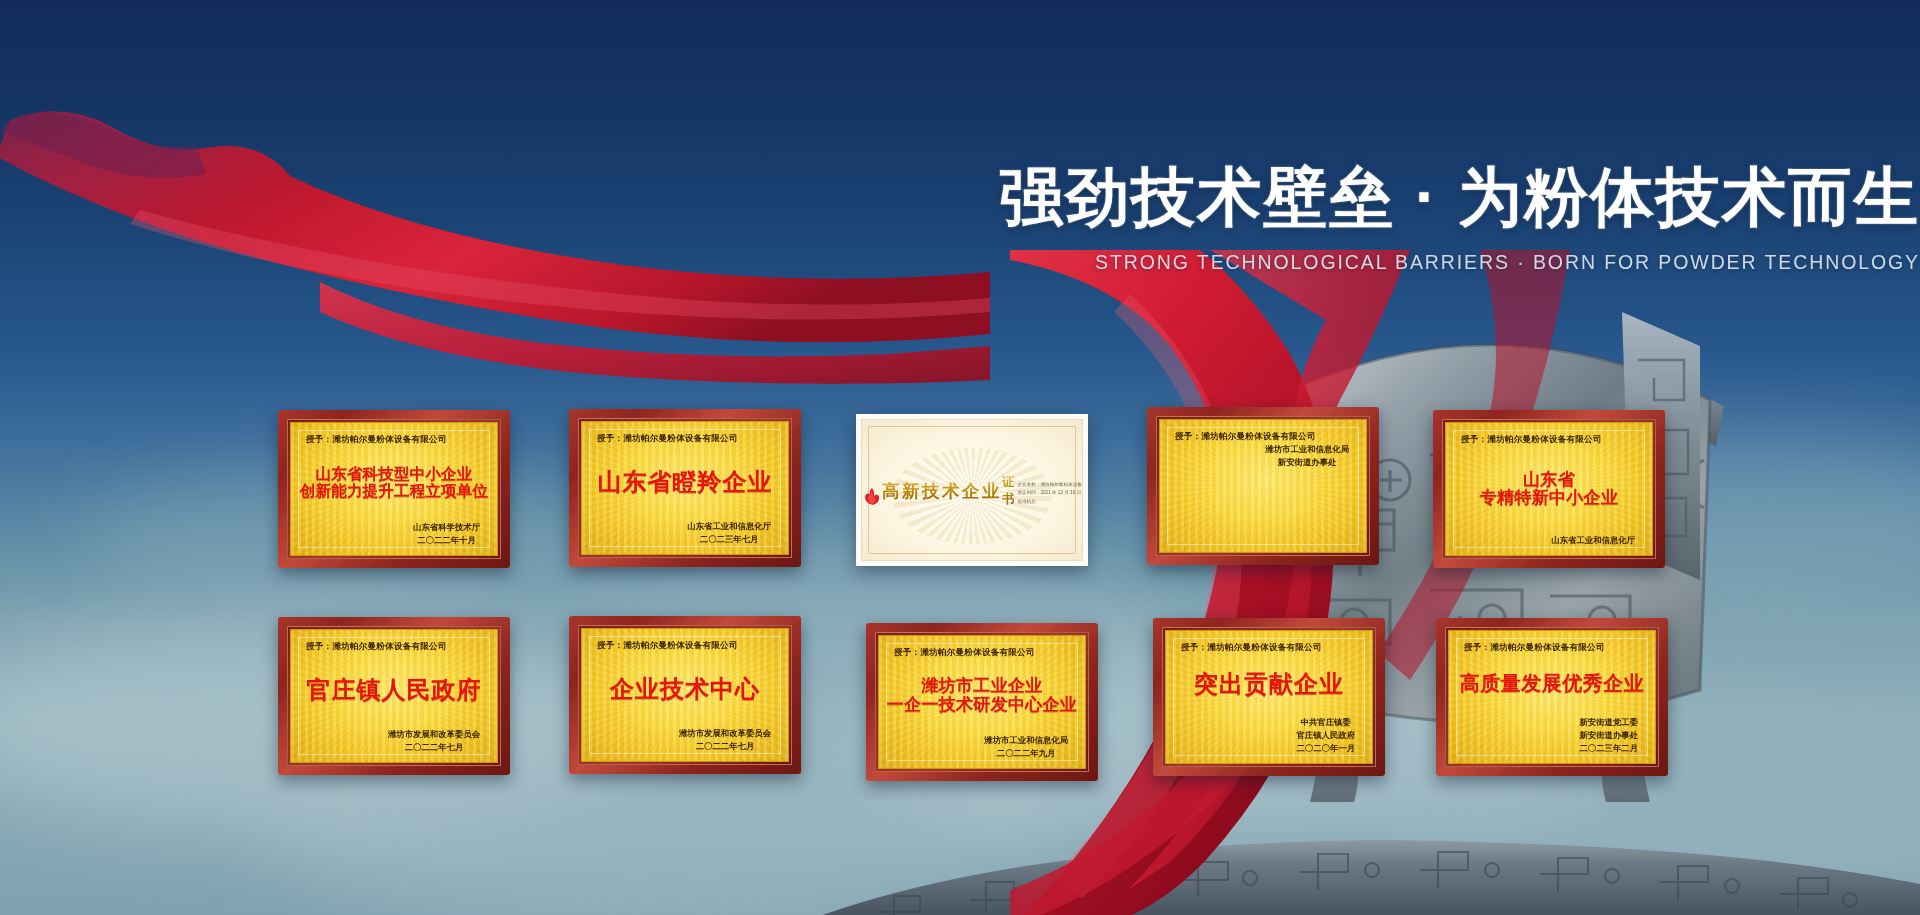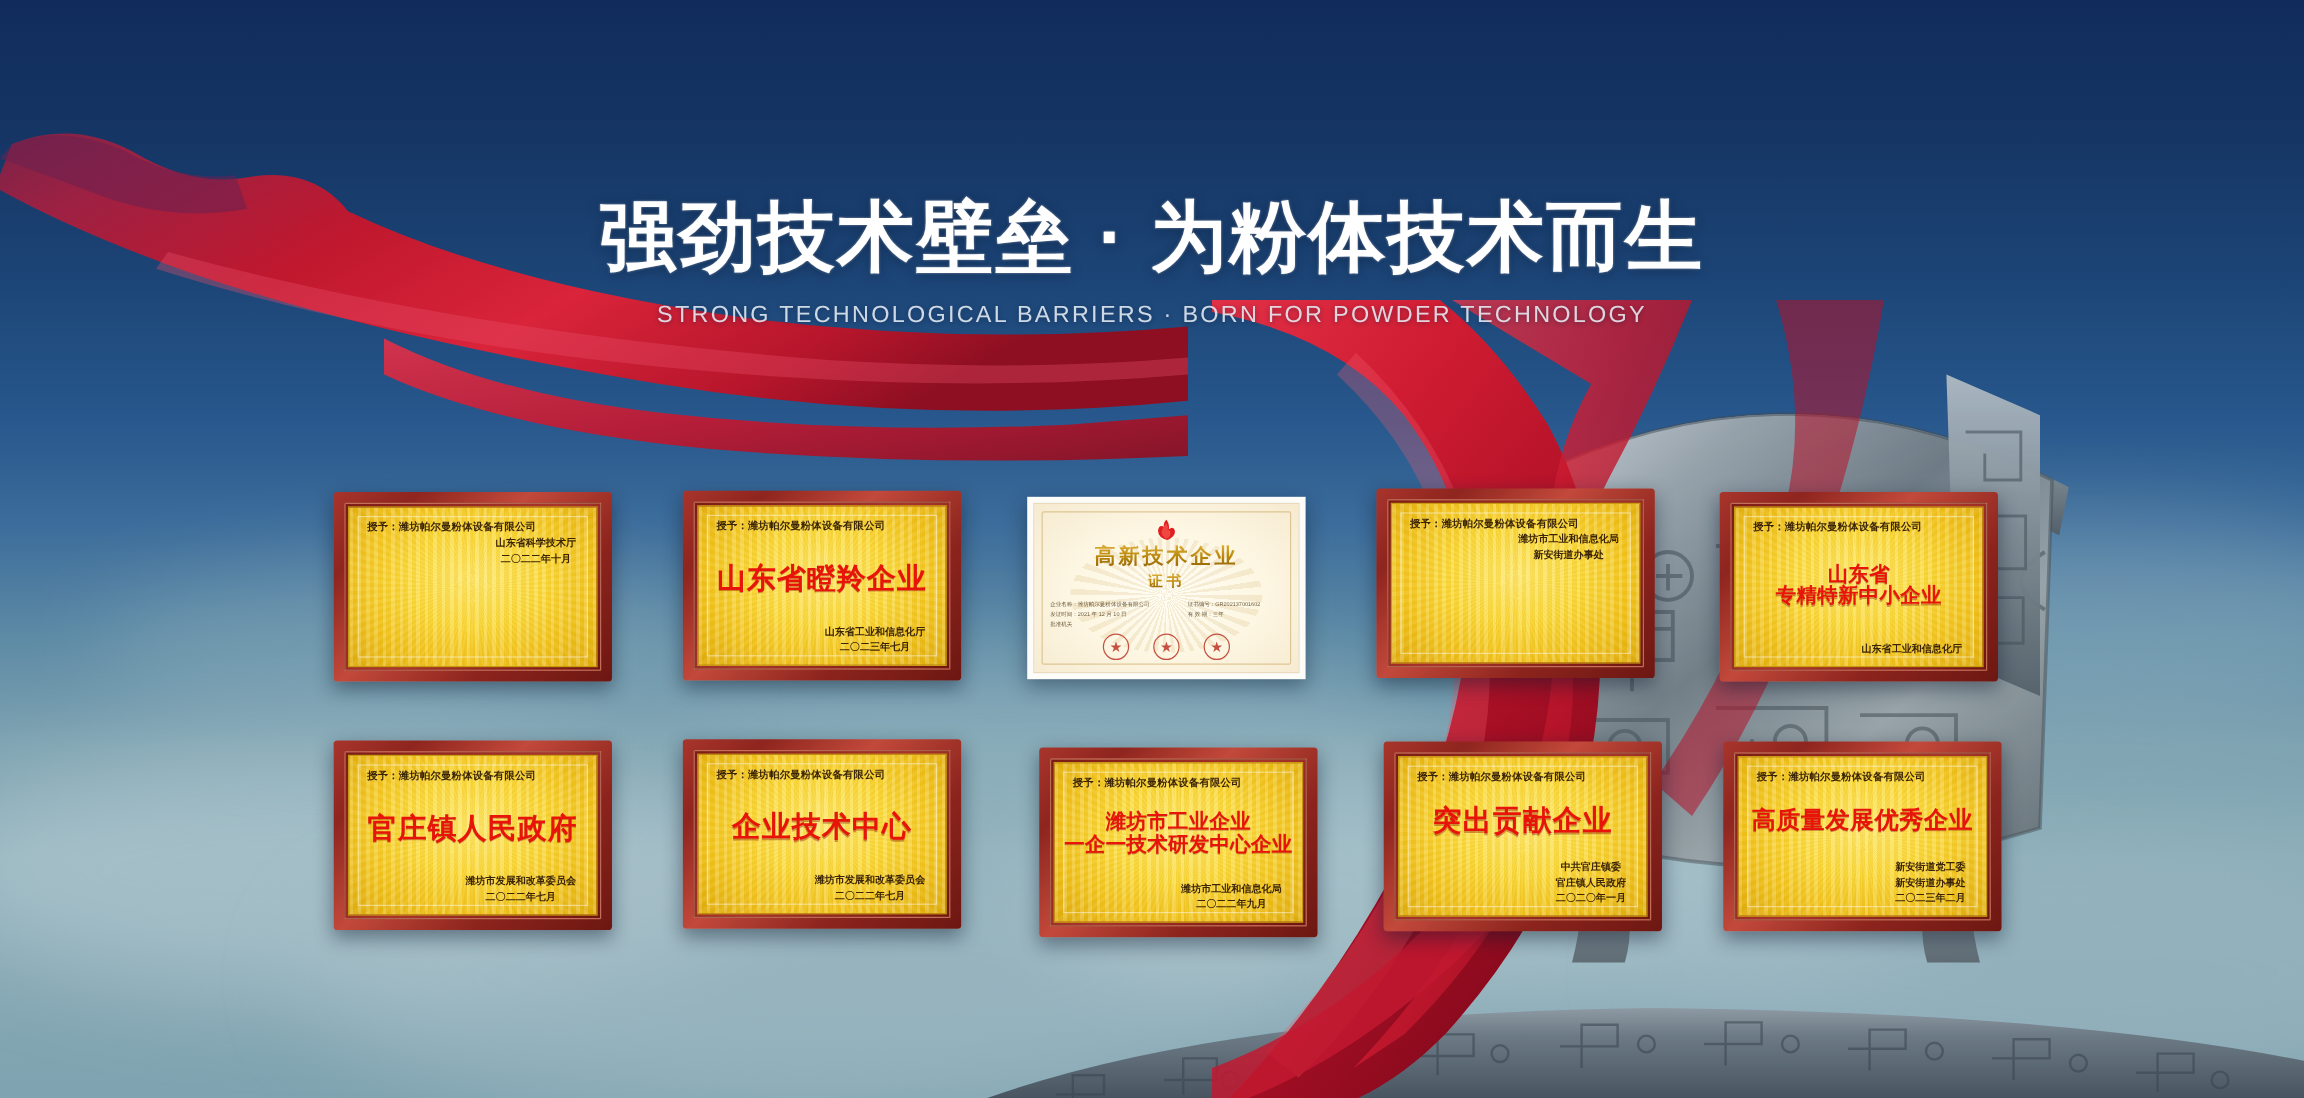--- a/index.html
+++ b/index.html
@@ -46,21 +46,21 @@
                opacity:.92; filter:saturate(.6) brightness(1.0); }
 
   
   .plinth { position:absolute; left:820px; top:838px; width:1100px; height:80px; }
 
   
   .ribbon-left  { position:absolute; left:-10px;  top:60px;  width:1000px; height:330px; }
   .ribbon-right { position:absolute; left:1010px; top:250px; width:930px;  height:680px; }
 
   
-  .headings { position:absolute; left:0; top:0; width:1920px; text-align:center; z-index:30; }
+  .headings { position:absolute; left:0; top:0; width:1920px; text-align:right; z-index:30; }
   .title {
     margin-top:165px;
     font-size:64px;
     font-weight:bold;
     color:#ffffff;
     letter-spacing:2px;
     line-height:1;
     text-shadow:0 2px 10px rgba(8,24,50,.45), 0 0 2px rgba(255,255,255,.6);
     white-space:nowrap;
   }
@@ -169,21 +169,21 @@
     box-shadow:0 6px 16px rgba(10,25,45,.42);
     padding:5px;
   }
   .cert .cframe {
     width:100%; height:100%;
     position:relative;
     background:
       radial-gradient(ellipse at 50% 52%, #fffdf4 0%, #fdf6e2 52%, #f6ead0 100%);
     border:1px solid #e8dcc0;
     overflow:hidden;
-    display:flex; flex-direction:column; align-items:center;
+    display:flex; flex-direction:row; align-items:center;
   }
   .cert .cframe::before{
     content:"";
     position:absolute; inset:6px;
     border:1px solid rgba(198,166,92,.55);
     border-radius:2px;
     pointer-events:none;
   }
   .cert .cframe::after{
     
@@ -428,20 +428,24 @@
   <div class="headings">
     <div class="title">强劲技术壁垒 · 为粉体技术而生</div>
     <div class="subtitle">STRONG TECHNOLOGICAL BARRIERS · BORN FOR POWDER TECHNOLOGY</div>
   </div>
 
   <div class="grid" id="grid">
       <div class="plaque p1">
         <div class="inner-bevel">
           <div class="face">
             <div class="awardee">授予：潍坊帕尔曼粉体设备有限公司</div>
+            <div class="main-lines">
+              <div class="main-line sz-sm">山东省科技型中小企业</div>
+              <div class="main-line sz-sm">创新能力提升工程立项单位</div>
+            </div>
             <div class="issuer">
               <div>山东省科学技术厅</div>
               <div>二〇二二年十月</div>
             </div>
           </div>
         </div>
       </div>
       <div class="plaque p2">
         <div class="inner-bevel">
           <div class="face">

